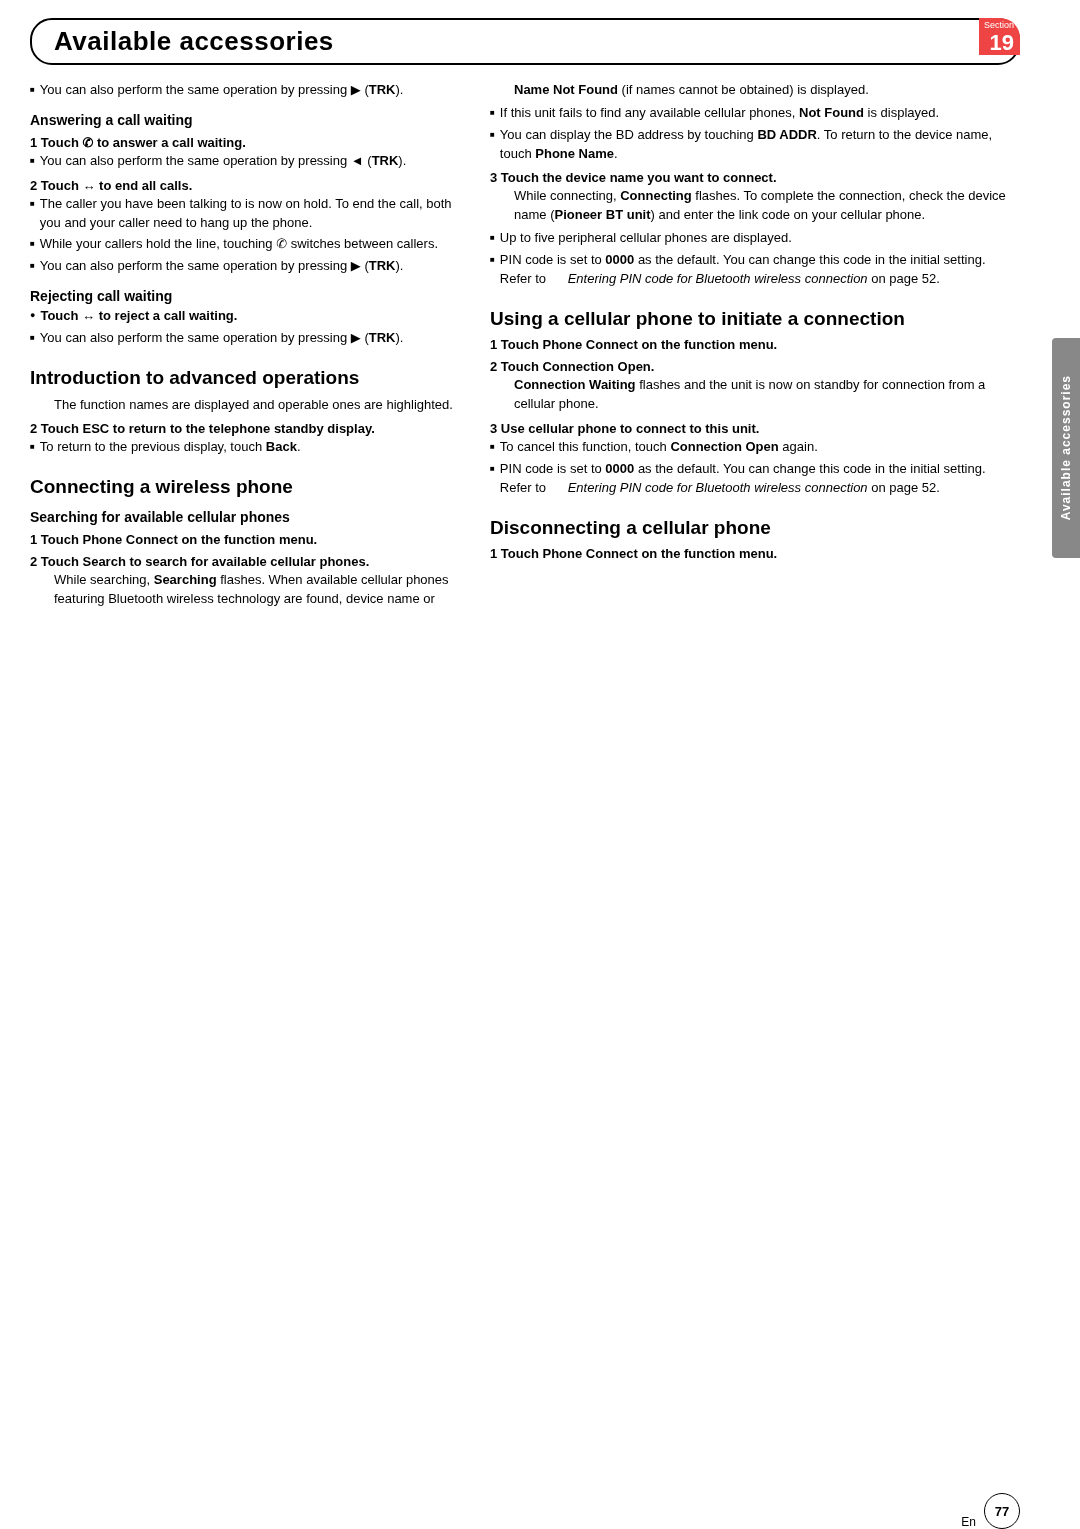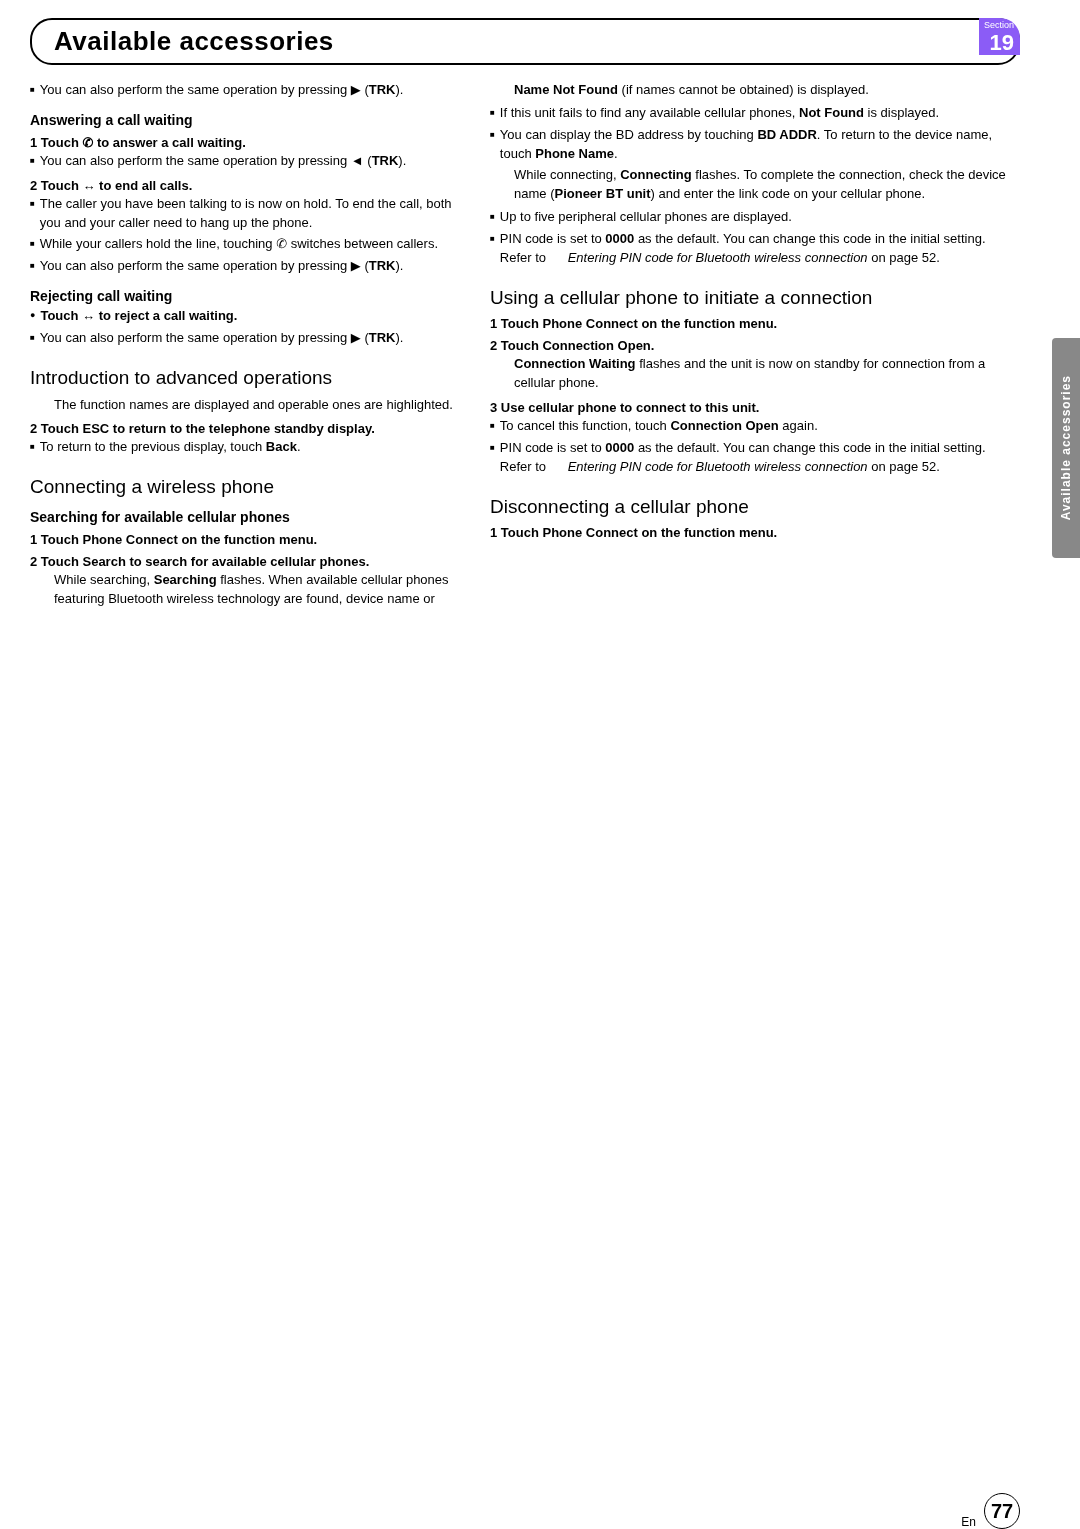--- a/index.html
+++ b/index.html
@@ -36,21 +36,21 @@
     .header-title {
       font-size: 26px;
       font-weight: bold;
       letter-spacing: 0.5px;
     }
 
     .section-badge {
       position: absolute;
       right: -2px;
       top: -2px;
-      background: #8b5cf6;
+      background: #ef4444;
       color: #fff;
       font-size: 11px;
       font-weight: bold;
       padding: 2px 6px 1px 5px;
       border-radius: 0 20px 0 0;
       line-height: 1.3;
     }
     .section-badge .section-label {
       font-size: 9px;
       font-weight: normal;
@@ -119,28 +119,28 @@
       font-size: 12px;
     }
     .footer-page {
       border: 1.5px solid #000;
       border-radius: 50%;
       width: 36px;
       height: 36px;
       display: flex;
       align-items: center;
       justify-content: center;
-      font-size: 20px;
+      font-size: 13px;
       font-weight: bold;
     }
 
     
     .section-h2 {
       font-size: 19px;
-      font-weight: normal;
+      font-weight: bold;
       margin-top: 18px;
       margin-bottom: 6px;
       line-height: 1.25;
     }
 
     .section-h3 {
       font-size: 14px;
       font-weight: bold;
       margin-top: 10px;
       margin-bottom: 3px;
@@ -273,20 +273,21 @@
 
       <p><b>Name Not Found</b> (if names cannot be obtained) is displayed.</p>
 
       <div class="bullet-square">
         <span>If this unit fails to find any available cellular phones, <b>Not Found</b> is displayed.</span>
       </div>
       <div class="bullet-square">
         <span>You can display the BD address by touching <b>BD ADDR</b>. To return to the device name, touch <b>Phone Name</b>.</span>
       </div>
 
+      <div class="section-h4-num"><b>3  Touch the device name you want to connect.</b></div>
       <p>While connecting, <b>Connecting</b> flashes. To complete the connection, check the device name (<b>Pioneer BT unit</b>) and enter the link code on your cellular phone.</p>
       <div class="bullet-square">
         <span>Up to five peripheral cellular phones are displayed.</span>
       </div>
       <div class="bullet-square">
         <span>PIN code is set to <b>0000</b> as the default. You can change this code in the initial setting. Refer to <i>Entering PIN code for Bluetooth wireless connection</i> on page 52.</span>
       </div>
 
       <div class="section-divider">
         <div class="section-h2">Using a cellular phone to initiate a connection</div>

